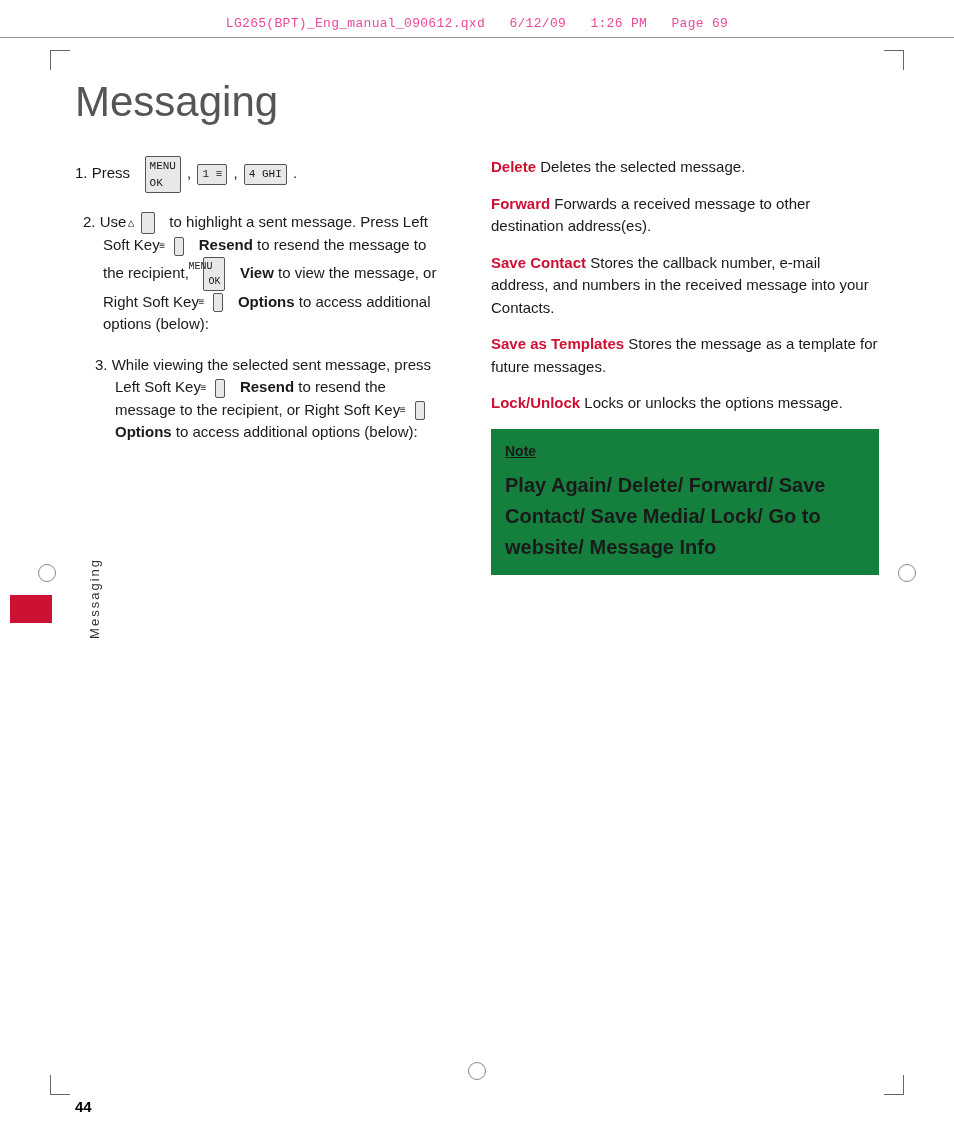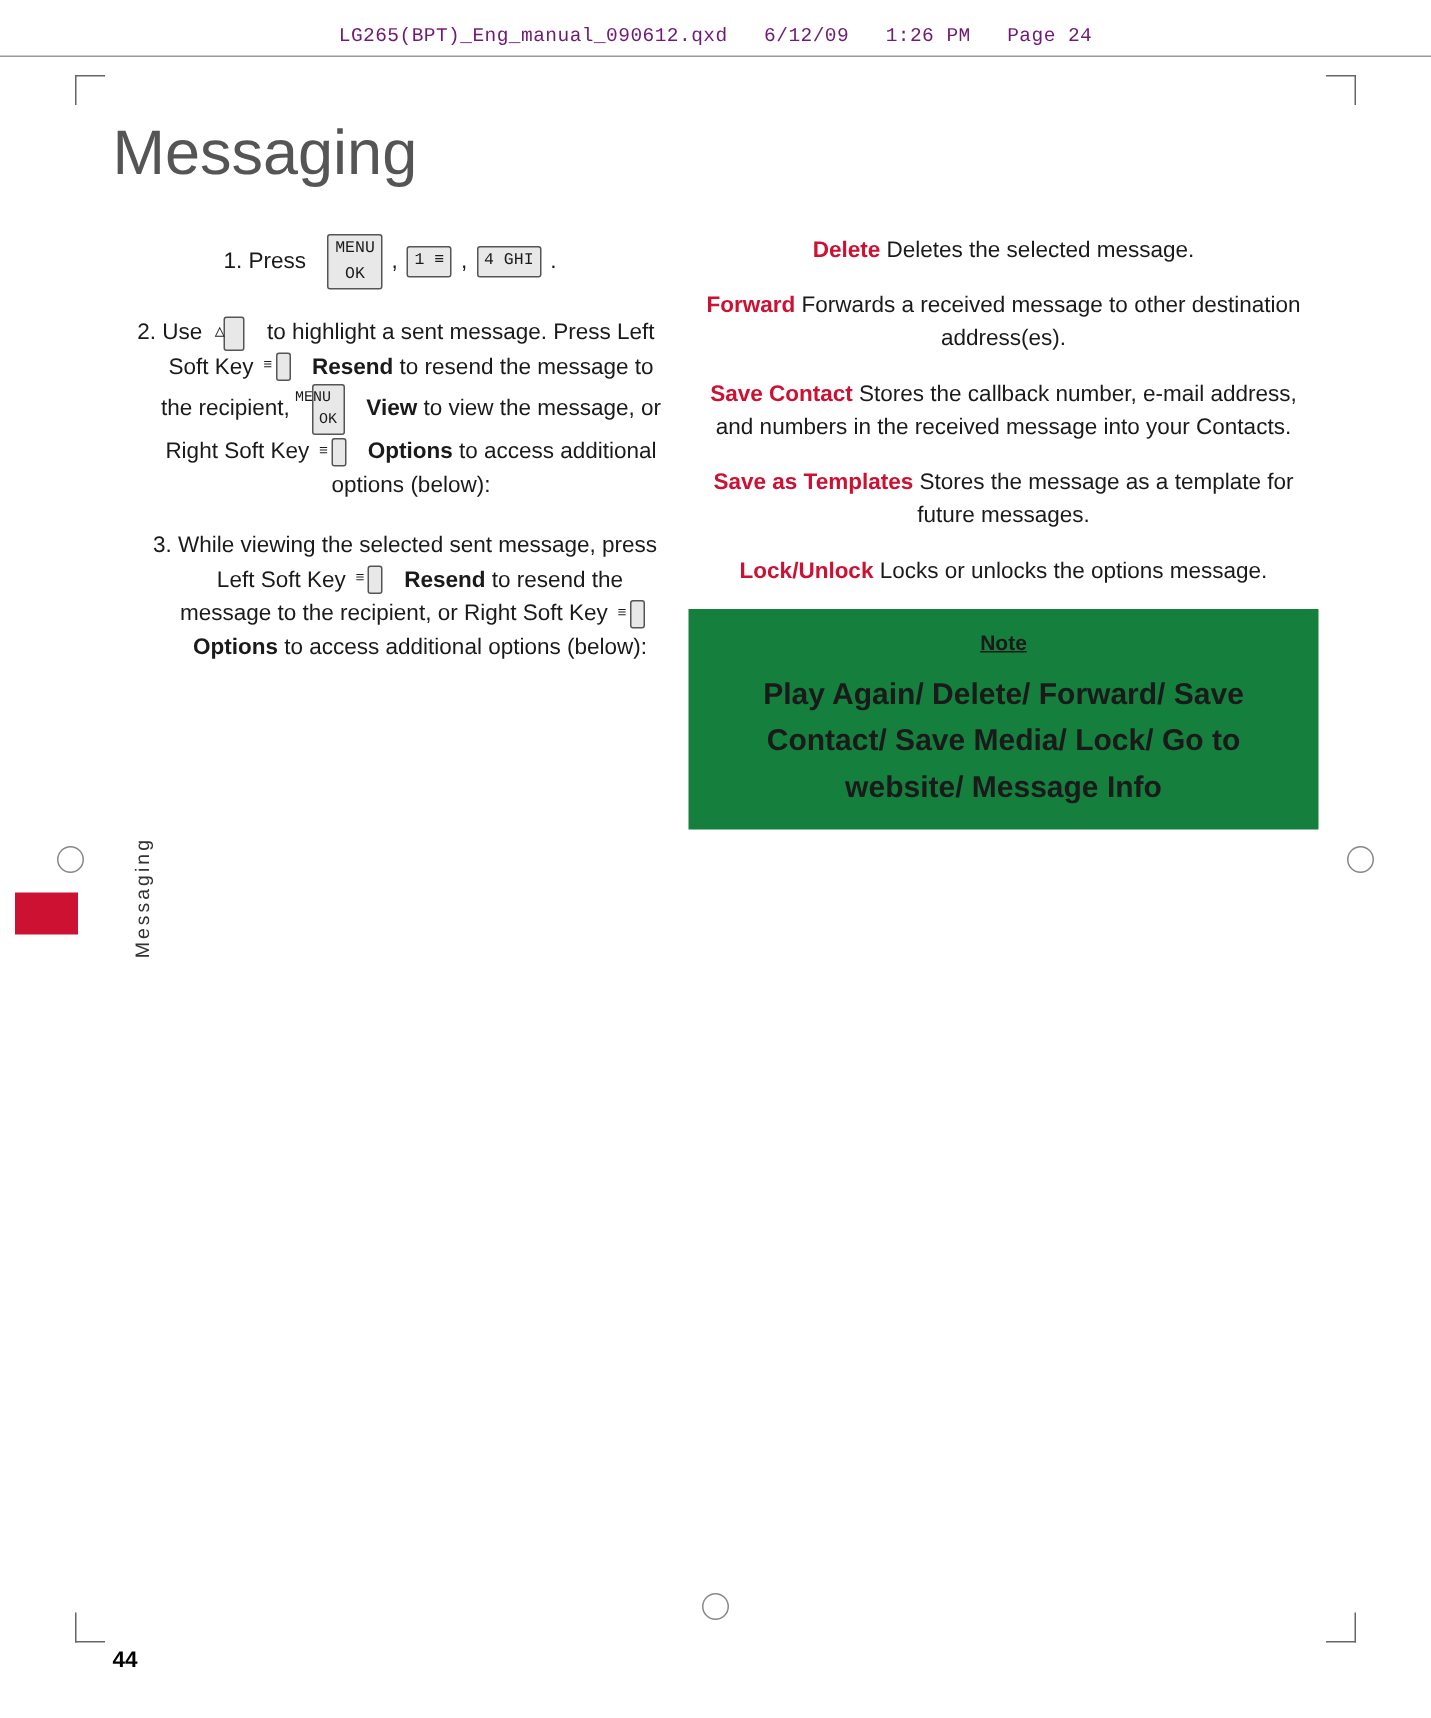--- a/index.html
+++ b/index.html
@@ -19,21 +19,21 @@
     .header-bar {
       position: absolute;
       top: 10px;
       left: 0;
       right: 0;
       height: 28px;
       display: flex;
       align-items: center;
       justify-content: center;
       font-size: 13px;
-      color: #701a75;
+      color: #ec4899;
       letter-spacing: 0.3px;
       font-family: 'Courier New', monospace;
       border-bottom: 1px solid #999;
       padding: 0 20px;
     }
 
     
     .reg-mark {
       position: absolute;
       width: 20px;
@@ -107,22 +107,21 @@
       font-weight: 300;
       color: #555;
       margin-bottom: 30px;
       margin-top: 30px;
       font-family: Arial, Helvetica, sans-serif;
     }
 
     
     .two-col {
       display: flex;
-      gap: 14px;
-      text-align: center;
+      gap: 46px;
     }
 
     .col-left {
       flex: 0 0 370px;
       font-size: 15px;
       line-height: 1.5;
       color: #1a1a1a;
     }
 
     .col-right {
@@ -209,21 +208,21 @@
 </head>
 <body>
 
 <div class="header-bar">
   <span>LG265(BPT)_Eng_manual_090612.qxd</span>
   &nbsp;&nbsp;&nbsp;
   <span>6/12/09</span>
   &nbsp;&nbsp;&nbsp;
   <span>1:26 PM</span>
   &nbsp;&nbsp;&nbsp;
-  <span>Page 24</span>
+  <span>Page 69</span>
 </div>
 
 <div class="reg-mark top-left"></div>
 <div class="reg-mark top-right"></div>
 <div class="reg-mark bottom-left"></div>
 <div class="reg-mark bottom-right"></div>
 
 <div class="circle-mark left"></div>
 <div class="circle-mark right"></div>
 <div class="circle-mark bottom"></div>

